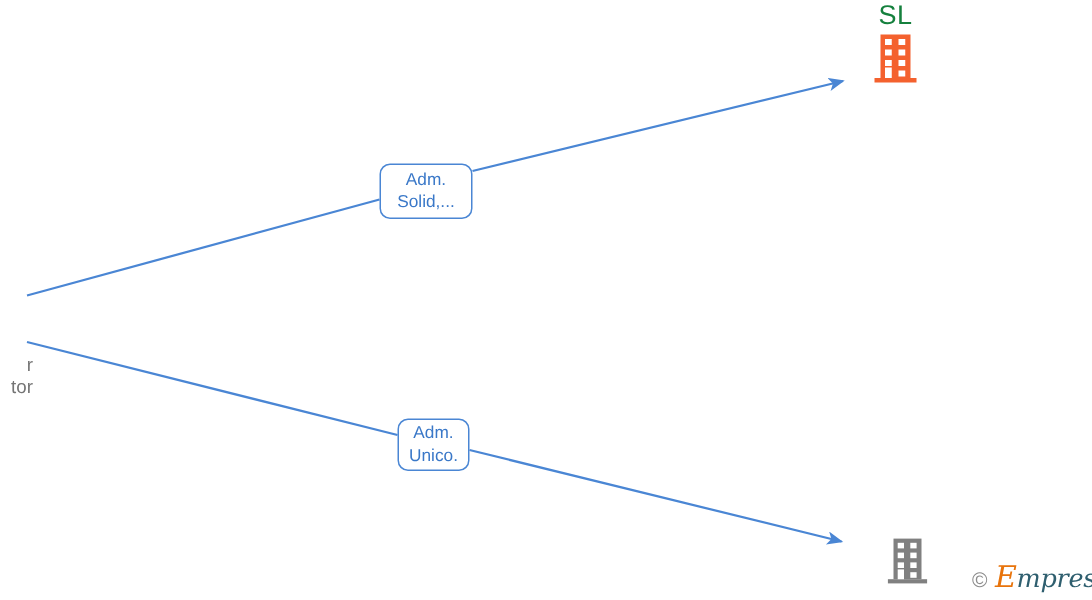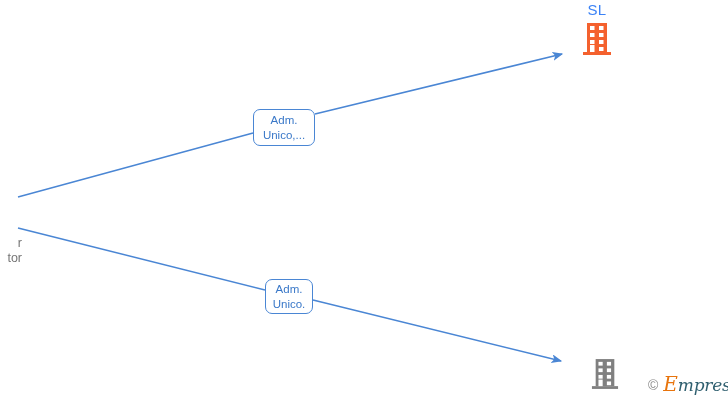--- a/index.html
+++ b/index.html
@@ -74,22 +74,22 @@
   
   .company-node {
     position: absolute;
     width: 80px;
     text-align: center;
   }
   #company-top { left: 557px; top: 2px; }
   #company-bottom { left: 565px; top: 358px; }
 
   .company-label {
-    color: #3b82f6;
-    font-size: 15px;
+    color: #15803d;
+    font-size: 18px;
     line-height: 16px;
     letter-spacing: 0.3px;
   }
   .company-icon {
     display: block;
     margin: 4px auto 0;
   }
   #company-bottom .company-icon { margin-top: 0; }
 
   
@@ -138,21 +138,21 @@
     <line x1="18" y1="228" x2="265" y2="290" stroke="#4a86d4" stroke-width="1.5"></line>
 
     <line x1="313" y1="300" x2="561" y2="361" stroke="#4a86d4" stroke-width="1.5" marker-end="url(#arrowhead)"></line>
   </svg>
 
   <div class="person-node">r
 tor</div>
 
   <div class="rel-box" id="rel-upper">
     <span class="rel-line">Adm.</span>
-    <span class="rel-line">Unico,...</span>
+    <span class="rel-line">Solid,...</span>
   </div>
 
   <div class="rel-box" id="rel-lower">
     <span class="rel-line">Adm.</span>
     <span class="rel-line">Unico.</span>
   </div>
 
   <div class="company-node" id="company-top">
     <div class="company-label">SL</div>
     <svg class="company-icon" width="30" height="34" viewBox="0 0 30 34" xmlns="http://www.w3.org/2000/svg">

